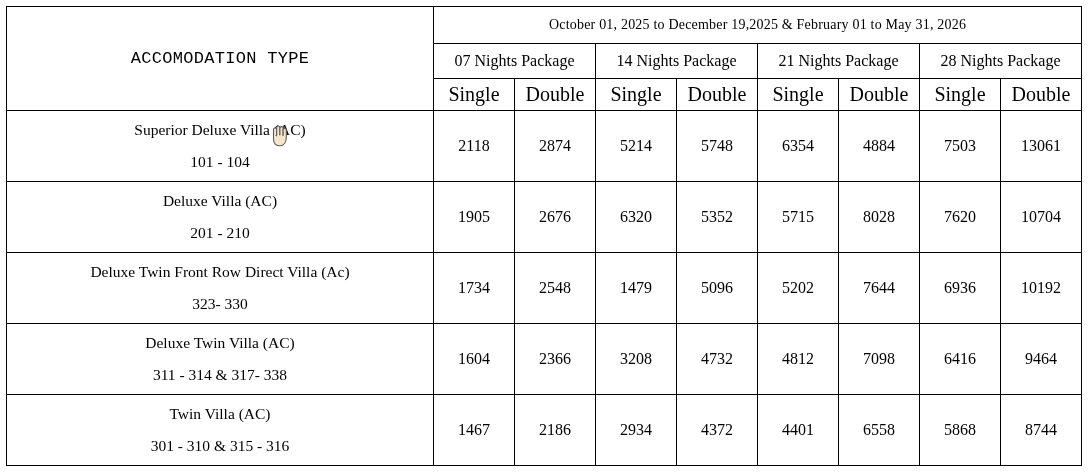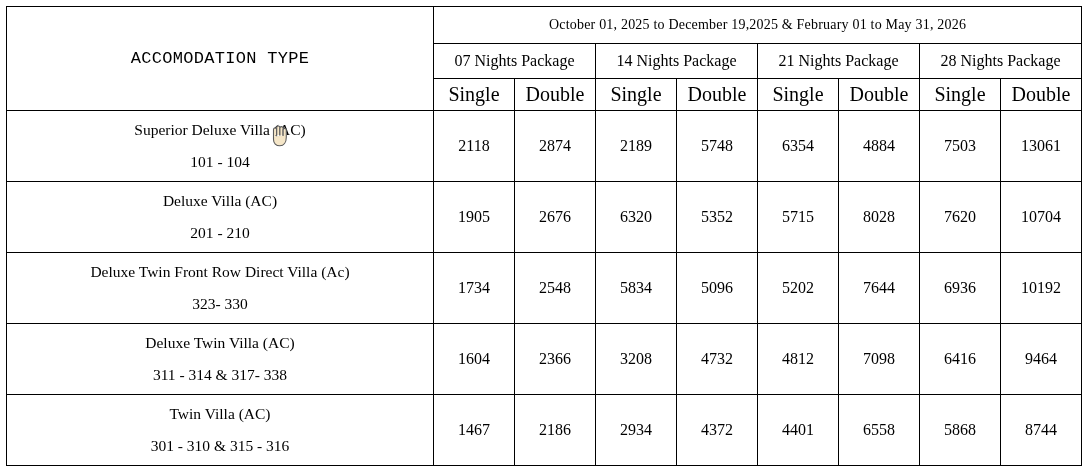--- a/index.html
+++ b/index.html
@@ -127,21 +127,21 @@
     </thead>
     <tbody>
 
       <tr>
         <td class="room-cell">
           <span class="room-name">Superior Deluxe Villa (AC)</span>
           <span class="room-nums">101 - 104</span>
         </td>
         <td class="rate-cell">2118</td>
         <td class="rate-cell">2874</td>
-        <td class="rate-cell">2189</td>
+        <td class="rate-cell">5214</td>
         <td class="rate-cell">5748</td>
         <td class="rate-cell">6354</td>
         <td class="rate-cell">4884</td>
         <td class="rate-cell">7503</td>
         <td class="rate-cell">13061</td>
       </tr>
 
       <tr>
         <td class="room-cell">
           <span class="room-name">Deluxe Villa (AC)</span>
@@ -157,21 +157,21 @@
         <td class="rate-cell">10704</td>
       </tr>
 
       <tr>
         <td class="room-cell">
           <span class="room-name">Deluxe Twin Front Row Direct Villa (Ac)</span>
           <span class="room-nums">323- 330</span>
         </td>
         <td class="rate-cell">1734</td>
         <td class="rate-cell">2548</td>
-        <td class="rate-cell">5834</td>
+        <td class="rate-cell">1479</td>
         <td class="rate-cell">5096</td>
         <td class="rate-cell">5202</td>
         <td class="rate-cell">7644</td>
         <td class="rate-cell">6936</td>
         <td class="rate-cell">10192</td>
       </tr>
 
       <tr>
         <td class="room-cell">
           <span class="room-name">Deluxe Twin Villa (AC)</span>

